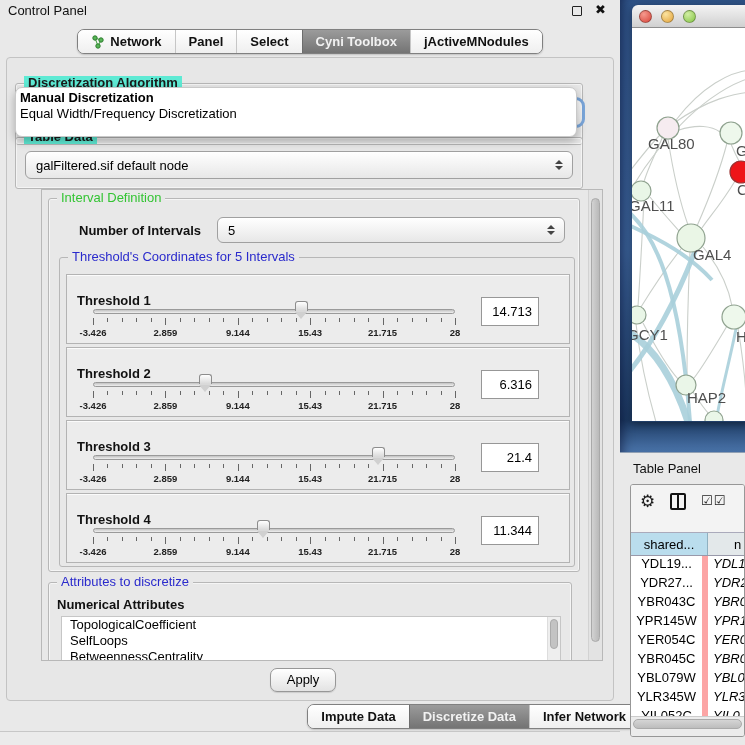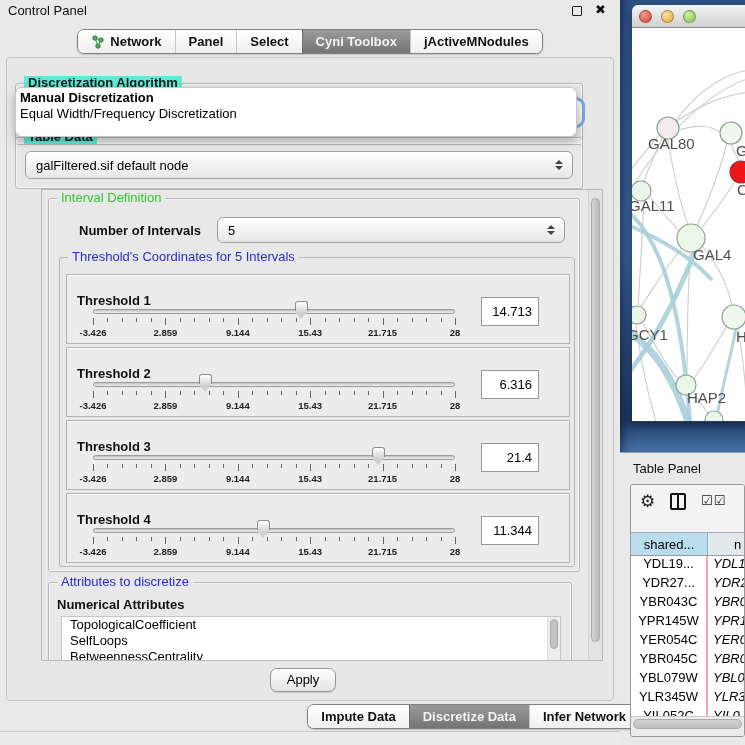--- a/index.html
+++ b/index.html
@@ -120,21 +120,21 @@
   #split-ic:after{content:"";position:absolute;left:5px;top:0;width:2px;height:13px;background:#111;}
   #cbx{position:absolute;left:70px;top:8px;font-size:13px;color:#222;letter-spacing:1px;}
   #tp-table{flex:0 0 auto;margin-top:12px;}
   #tp-headrow{display:flex;height:24px;border-top:1px solid #aab;border-bottom:1px solid #99a;}
   .tp-hc{font-size:13px;color:#000;display:flex;align-items:center;overflow:hidden;}
   .tp-hc.c1{width:77px;justify-content:center;background:#badded;border-right:1px solid #8fb0c0;}
   .tp-hc.c2{flex:1;background:#e3e8ea;padding-left:26px;}
   #tp-rows{height:160px;background:#fff;overflow:hidden;}
   .tp-row{display:flex;height:19px;font-size:13px;color:#000;}
   .tp-cell{overflow:hidden;white-space:nowrap;}
-  .tp-cell.c1{width:77px;text-align:center;border-right:2px solid #fca5a5;}
+  .tp-cell.c1{width:77px;text-align:center;border-right:6px solid #fca5a5;}
   .tp-cell.c2{flex:1;padding-left:5px;font-style:italic;}
   #tp-hscroll{height:15px;background:#ececec;border-top:1px solid #ccc;position:relative;}
   #tp-hscroll .thumb{position:absolute;left:2px;top:2px;right:2px;height:10px;border-radius:5px;
        background:linear-gradient(#d5d5d5,#bdbdbd);border:1px solid #aaa;}
   #tp-footer{flex:1;background:#ececec;}
 
   svg text{font-family:"Liberation Sans","DejaVu Sans",sans-serif;}
 </style>
 </head>
 <body>

